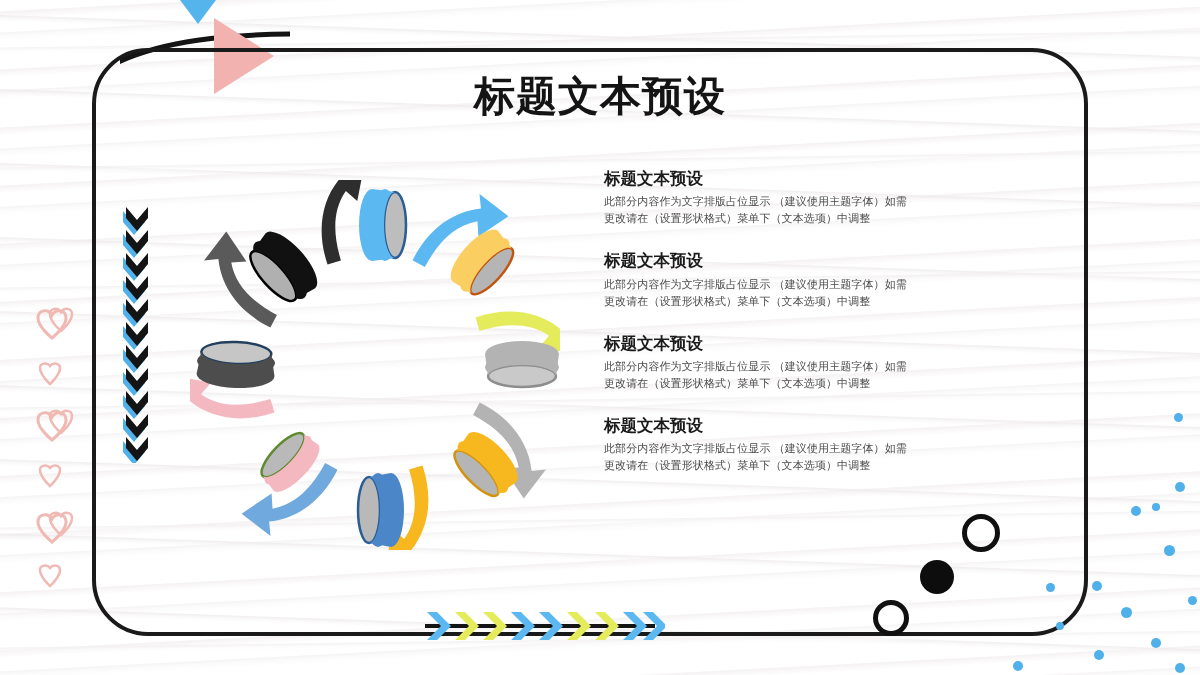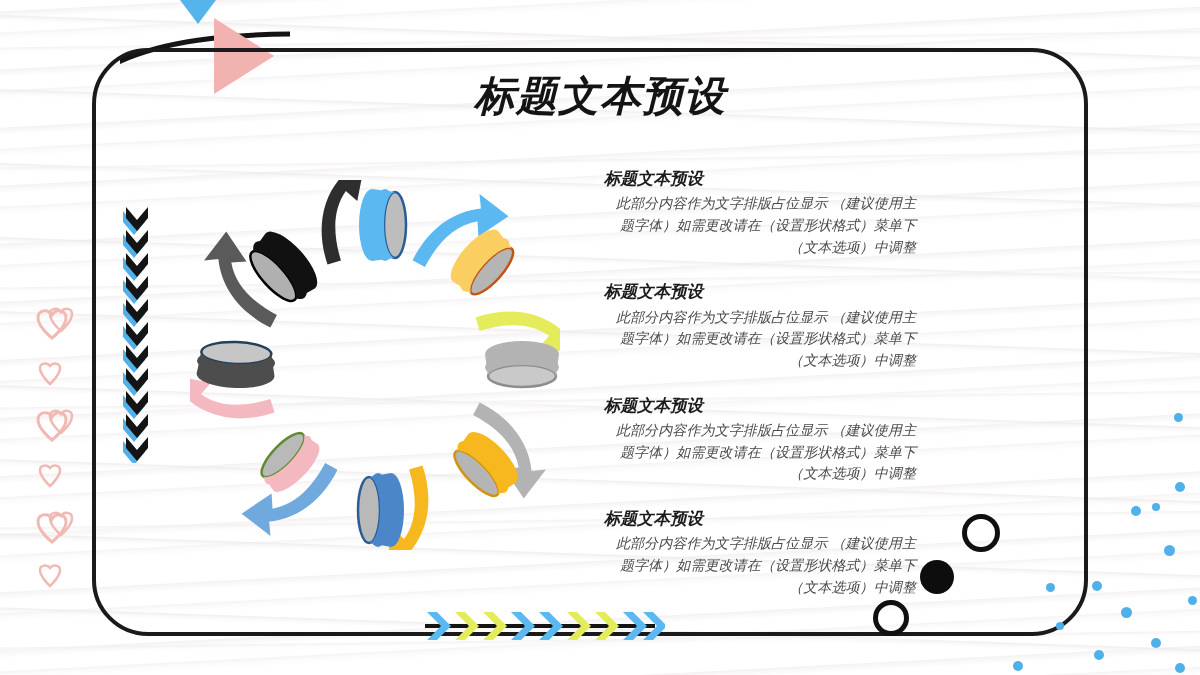--- a/index.html
+++ b/index.html
@@ -10,21 +10,20 @@
   body {
     font-family: "Liberation Sans", "DejaVu Sans", sans-serif;
   }
 
   #slide {
     position: relative;
     width: 1200px;
     height: 675px;
     overflow: hidden;
     background: #fbfafa;
-    font-style: italic;
   }
 
   
   .bg-texture {
     position: absolute;
     inset: 0;
     background:
       repeating-linear-gradient(
         177deg,
         #ffffff 0px,
@@ -107,25 +106,24 @@
     margin-bottom: 22px;
   }
   .tb-heading {
     font-size: 16.5px;
     font-weight: 700;
     color: #1b1b1b;
     line-height: 1.35;
     margin-bottom: 4px;
   }
   .tb-body {
-    font-size: 14px;
+    font-size: 11px;
     color: #4a4a4a;
     line-height: 1.55;
     letter-spacing: .1px;
-    text-align: right;
   }
 
   
   .cycle {
     position: absolute;
     left: 190px;
     top: 180px;
     width: 370px;
     height: 370px;
   }

